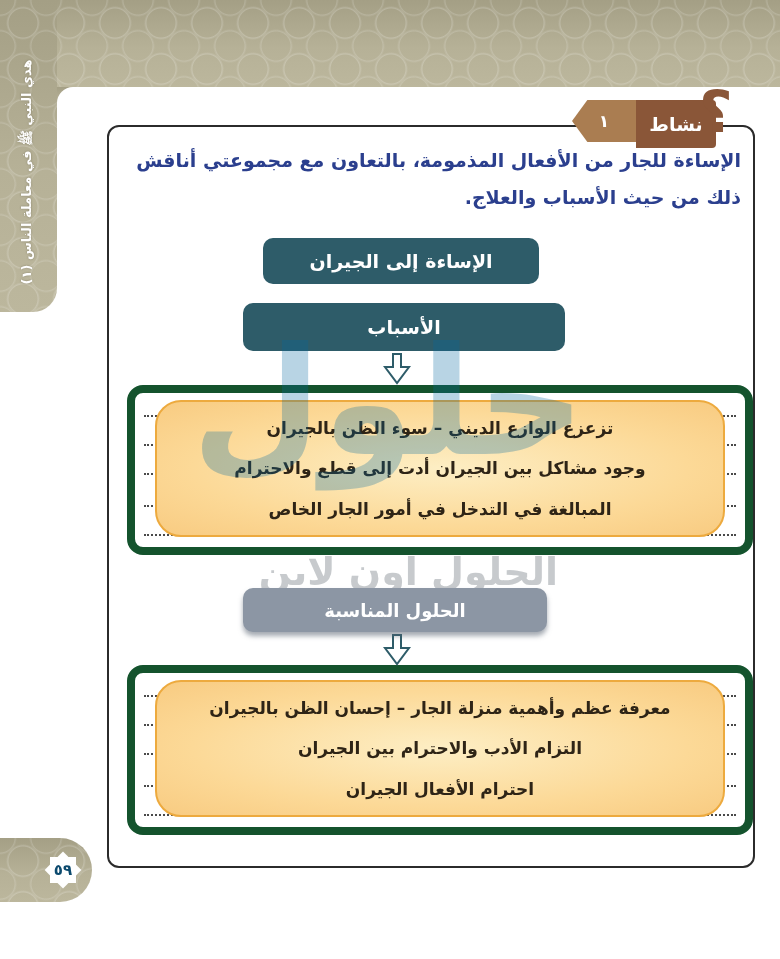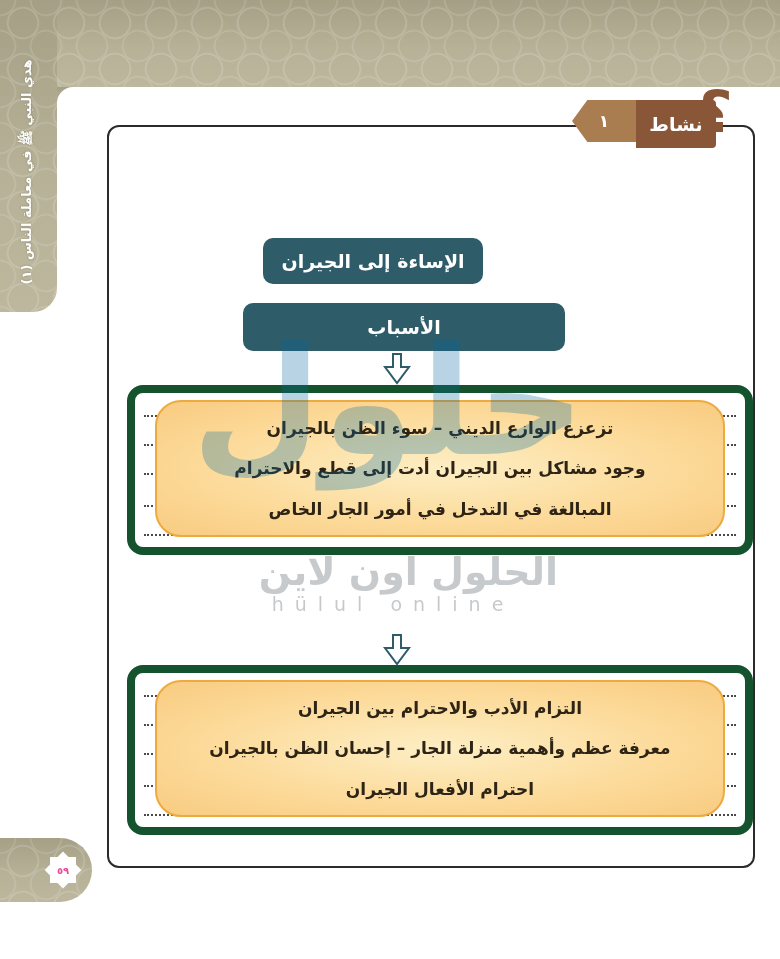--- a/index.html
+++ b/index.html
@@ -51,21 +51,21 @@
   .instruction {
     position:absolute; left:123px; top:142px; width:618px; direction:rtl; text-align:right;
     color:#2b3f8e; font-size:19px; font-weight:bold; line-height:37px; z-index:4;
   }
   
   .teal-box {
     position:absolute; background:#2e5c69; border-radius:10px; color:#fff;
     display:flex; align-items:center; justify-content:center;
     font-weight:bold; direction:rtl; z-index:4;
   }
-  .box-main   { left:263px; top:238px; width:220px; height:46px; font-size:19px; }
+  .box-main   { left:263px; top:238px; width:276px; height:46px; font-size:19px; }
   .box-causes { left:243px; top:303px; width:322px; height:48px; font-size:19px;justify-content:center; }
   .gray-box {
     position:absolute; left:243px; top:588px; width:304px; height:44px;
     background:#8c96a4; border-radius:10px; color:#fff; font-size:18px; font-weight:bold;
     display:flex; align-items:center; justify-content:center; direction:rtl;
     box-shadow:0 4px 5px rgba(90,100,115,.55); z-index:6;
   }
   .down-arrow { position:absolute; width:30px; height:32px; z-index:4; }
   .arrow-1 { left:382px; top:353px; }
   .arrow-2 { left:382px; top:634px; }
@@ -107,21 +107,21 @@
     border-radius:0 32px 32px 0; z-index:4;
   }
   .star-wrap { position:absolute; left:44px; top:851px; width:38px; height:38px; z-index:5; }
   .star-sq {
     position:absolute; left:6px; top:6px; width:26px; height:26px; background:#ffffff;
   }
   .star-sq.rot { transform:rotate(45deg); }
   .page-num {
     position:absolute; left:44px; top:851px; width:38px; height:38px; z-index:6;
     display:flex; align-items:center; justify-content:center;
-    color:#ec4899; font-size:10px; font-weight:bold;
+    color:#0c4a6e; font-size:15px; font-weight:bold;
   }
 </style>
 </head>
 <body>
 
 <div class="page">
 
   <div class="top-band olive"></div>
   <div class="corner-patch olive"></div>
   <div class="corner-mask"></div>
@@ -131,20 +131,21 @@
   <div class="main-frame"></div>
 
   <div class="badge-light">
     <span>١</span>
   </div>
   <div class="badge-dark">
     <span>نشاط</span>
   </div>
   <div class="badge-qmark">؟</div>
 
+  <div class="instruction">الإساءة للجار من الأفعال المذمومة، بالتعاون مع مجموعتي أناقش ذلك من حيث الأسباب والعلاج.</div>
 
   <div class="teal-box box-main">
     <span>الإساءة إلى الجيران</span>
   </div>
   <div class="teal-box box-causes">
     <span>الأسباب</span>
   </div>
 
   <div class="down-arrow arrow-1">
     <svg width="30" height="32" viewBox="0 0 30 32">
@@ -158,36 +159,39 @@
     <div class="dotted d3"></div>
     <div class="dotted d4"></div>
     <div class="dotted d5"></div>
     <div class="yellow-box">
       <div class="yellow-row">تزعزع الوازع الديني – سوء الظن بالجيران</div>
       <div class="yellow-row">وجود مشاكل بين الجيران أدت إلى قطع والاحترام</div>
       <div class="yellow-row">المبالغة في التدخل في أمور الجار الخاص</div>
     </div>
   </div>
 
+  <div class="gray-box">
+    <span>الحلول المناسبة</span>
+  </div>
 
   <div class="down-arrow arrow-2">
     <svg width="30" height="32" viewBox="0 0 30 32">
       <path d="M11 1 H19 V14 H27 L15 30 L3 14 H11 Z" fill="#ffffff" stroke="#2e5c69" stroke-width="2"></path>
     </svg>
   </div>
 
   <div class="dot-container container-solutions">
     <div class="dotted d1"></div>
     <div class="dotted d2"></div>
     <div class="dotted d3"></div>
     <div class="dotted d4"></div>
     <div class="dotted d5"></div>
     <div class="yellow-box">
+      <div class="yellow-row">معرفة عظم وأهمية منزلة الجار – إحسان الظن بالجيران</div>
       <div class="yellow-row">التزام الأدب والاحترام بين الجيران</div>
-      <div class="yellow-row">معرفة عظم وأهمية منزلة الجار – إحسان الظن بالجيران</div>
       <div class="yellow-row">احترام الأفعال الجيران</div>
     </div>
   </div>
 
   <div class="wm-glyph">حلول</div>
   <div class="wm-arabic">الحلول اون لاين</div>
   <div class="wm-latin">hülul online</div>
 
   <div class="page-tab olive"></div>
   <div class="star-wrap">

